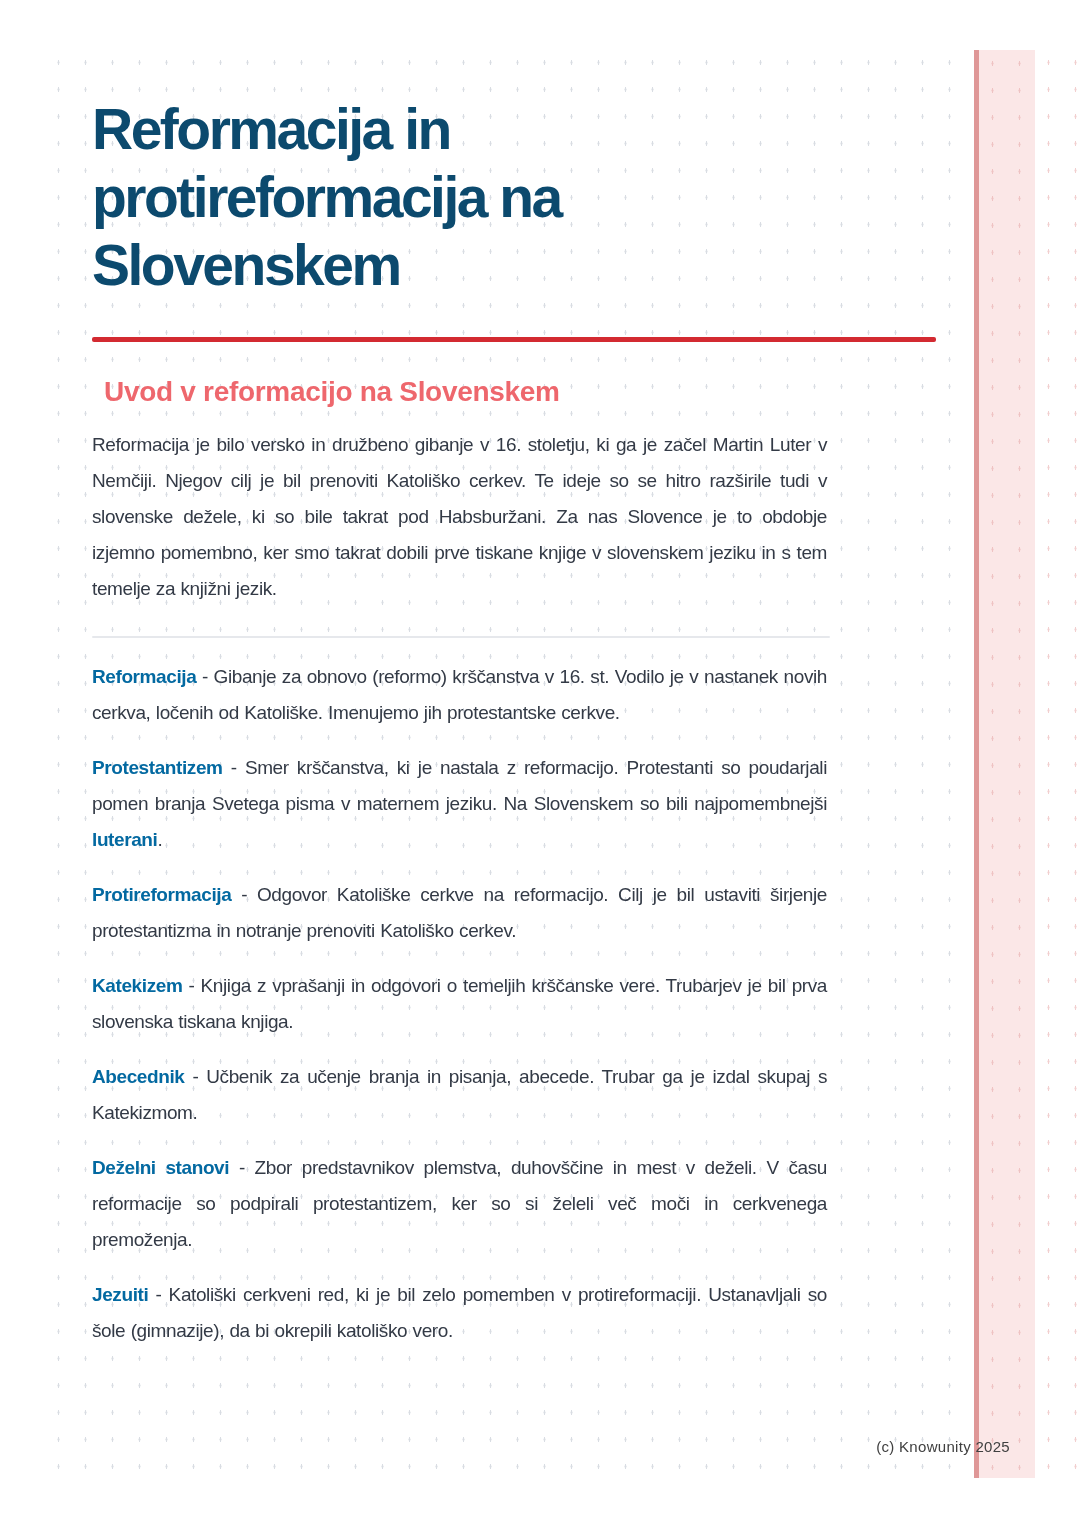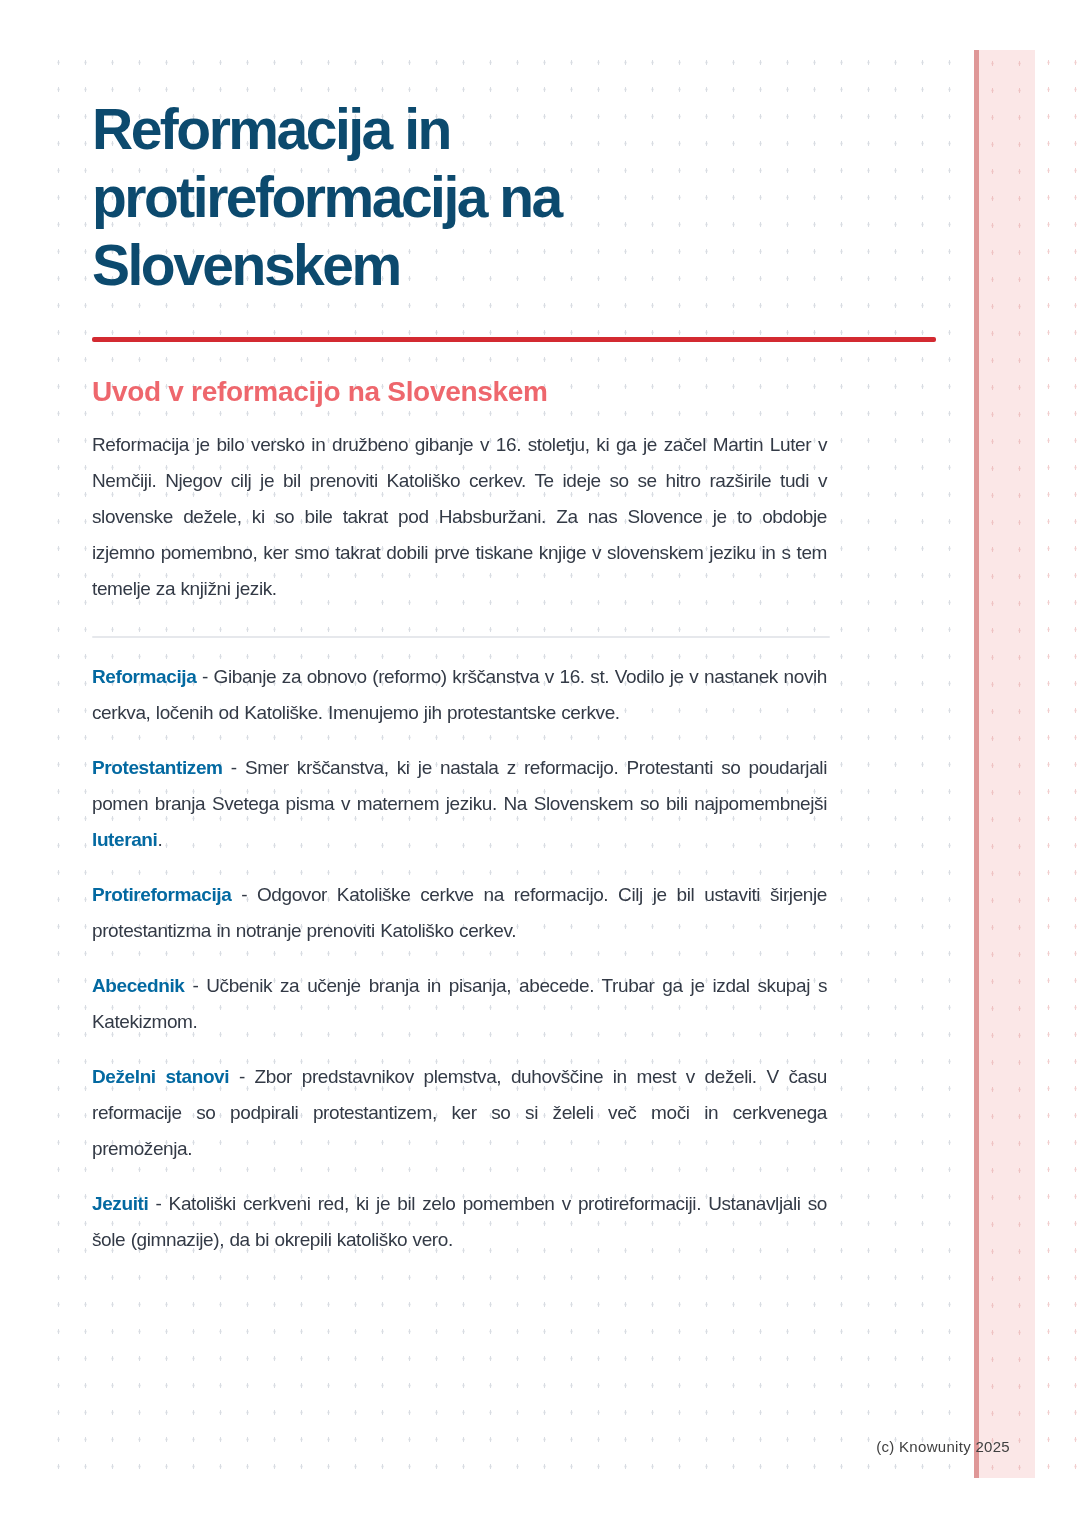--- a/index.html
+++ b/index.html
@@ -53,21 +53,21 @@
   }
 
   .title-rule {
     margin-top: 38px;
     width: 844px; height: 5px;
     background: #d32a31;
     border-radius: 2px;
   }
 
   h2.section-heading {
-    margin: 0;
+    margin: 12px;
     font-size: 28px;
     line-height: 32px;
     font-weight: bold;
     letter-spacing: -0.3px;
     color: #ee676d;
   }
   .section-intro h2 { margin-top: 34px; }
   .section-terms h2 { margin-top: 37px; }
 
   p.body-text {
@@ -120,20 +120,21 @@
       <p class="body-text">Reformacija je bilo versko in družbeno gibanje v 16. stoletju, ki ga je začel Martin Luter v Nemčiji. Njegov cilj je bil prenoviti Katoliško cerkev. Te ideje so se hitro razširile tudi v slovenske dežele, ki so bile takrat pod Habsburžani. Za nas Slovence je to obdobje izjemno pomembno, ker smo takrat dobili prve tiskane knjige v slovenskem jeziku in s tem temelje za knjižni jezik.</p>
     </section>
 
     <div class="divider"></div>
 
     <section class="section-terms">
       <div class="terms-list" id="terms-list">
           <p class="body-text"><strong>Reformacija</strong><span> - Gibanje za obnovo (reformo) krščanstva v 16. st. Vodilo je v nastanek novih cerkva, ločenih od Katoliške. Imenujemo jih protestantske cerkve.</span></p>
           <p class="body-text"><strong>Protestantizem</strong><span> - Smer krščanstva, ki je nastala z reformacijo. Protestanti so poudarjali pomen branja Svetega pisma v maternem jeziku. Na Slovenskem so bili najpomembnejši </span><strong>luterani</strong><span>.</span></p>
           <p class="body-text"><strong>Protireformacija</strong><span> - Odgovor Katoliške cerkve na reformacijo. Cilj je bil ustaviti širjenje protestantizma in notranje prenoviti Katoliško cerkev.</span></p>
+          <p class="body-text"><strong>Katekizem</strong><span> - Knjiga z vprašanji in odgovori o temeljih krščanske vere. Trubarjev je bil prva slovenska tiskana knjiga.</span></p>
           <p class="body-text"><strong>Abecednik</strong><span> - Učbenik za učenje branja in pisanja, abecede. Trubar ga je izdal skupaj s Katekizmom.</span></p>
           <p class="body-text"><strong>Deželni stanovi</strong><span> - Zbor predstavnikov plemstva, duhovščine in mest v deželi. V času reformacije so podpirali protestantizem, ker so si želeli več moči in cerkvenega premoženja.</span></p>
           <p class="body-text"><strong>Jezuiti</strong><span> - Katoliški cerkveni red, ki je bil zelo pomemben v protireformaciji. Ustanavljali so šole (gimnazije), da bi okrepili katoliško vero.</span></p>
         </div>
     </section>
 
   </div>
 
   <div class="watermark">(c) Knowunity 2025</div>
 

